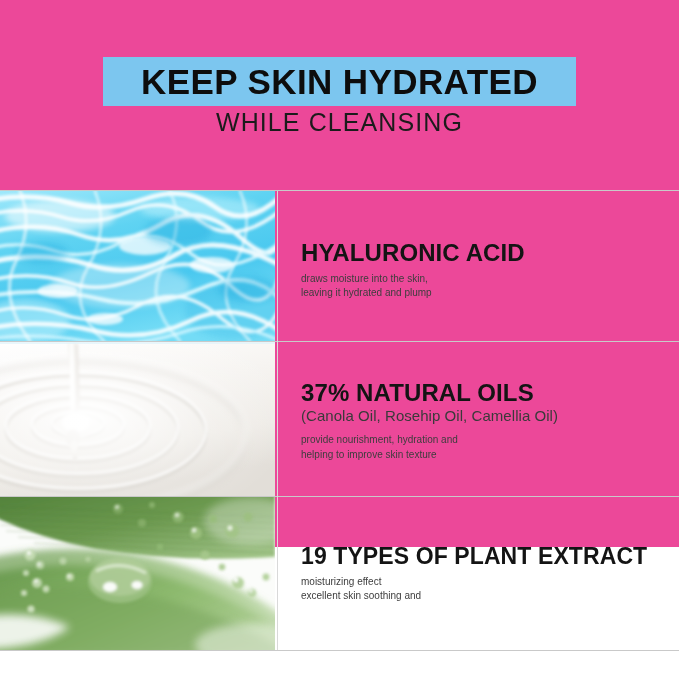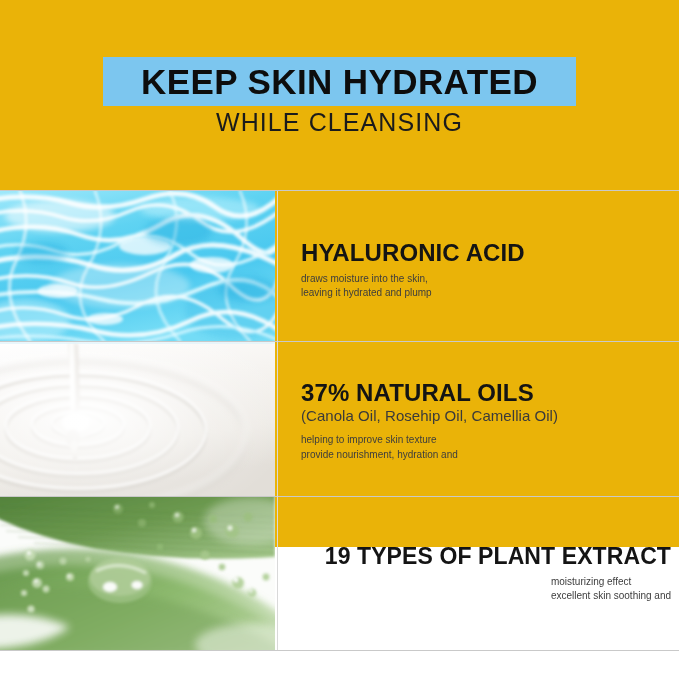--- a/index.html
+++ b/index.html
@@ -13,21 +13,21 @@
     font-family: "Liberation Sans", sans-serif;
     color: #1b1b1b;
     overflow: hidden;
     position: relative;
   }
 
   .page {
     width: 679px;
     height: 547px;
     position: relative;
-    background: #eab308;
+    background: #ec4899;
   }
 
   
   .header {
     position: absolute;
     left: 0; top: 0;
     width: 679px;
     height: 190px;
   }
   .title-banner {
@@ -110,21 +110,21 @@
     left: 301px;
     top: 0;
     right: 8px;
     height: 100%;
     display: flex;
     flex-direction: column;
     justify-content: center;
   }
   .copy.row1-copy { padding-top: 4px; }
   .copy.row2-copy { padding-top: 2px; }
-  .copy.row3-copy { padding-top: 0px; align-items: flex-end; }
+  .copy.row3-copy { padding-top: 0px; }
 
   .headline {
     font-size: 24px;
     font-weight: 700;
     letter-spacing: 0.1px;
     color: #141414;
     line-height: 1.05;
     margin: 0 0 7px 0;
     white-space: nowrap;
   }
@@ -290,22 +290,22 @@
         </g>
         <rect x="0" y="0" width="275" height="154" fill="url(#milkGlow)"></rect>
 
         <rect x="0" y="0" width="275" height="2" fill="#dff4fb" opacity="0.7"></rect>
       </svg>
     </div>
     <div class="copy row2-copy">
       <div class="headline">37% NATURAL OILS</div>
       <div class="subline">(Canola Oil, Rosehip Oil, Camellia Oil)</div>
       <div class="body-text">
+        <span>provide nourishment, hydration and</span>
         <span>helping to improve skin texture</span>
-        <span>provide nourishment, hydration and</span>
       </div>
     </div>
   </div>
 
   <div class="row row-3">
     <div class="thumb">
       <svg viewBox="0 0 275 153" preserveAspectRatio="none" aria-hidden="true">
         <defs>
           <linearGradient id="leafGrad" x1="0" y1="0" x2="1" y2="0.8">
             <stop offset="0%" stop-color="#5e8f45"></stop>

